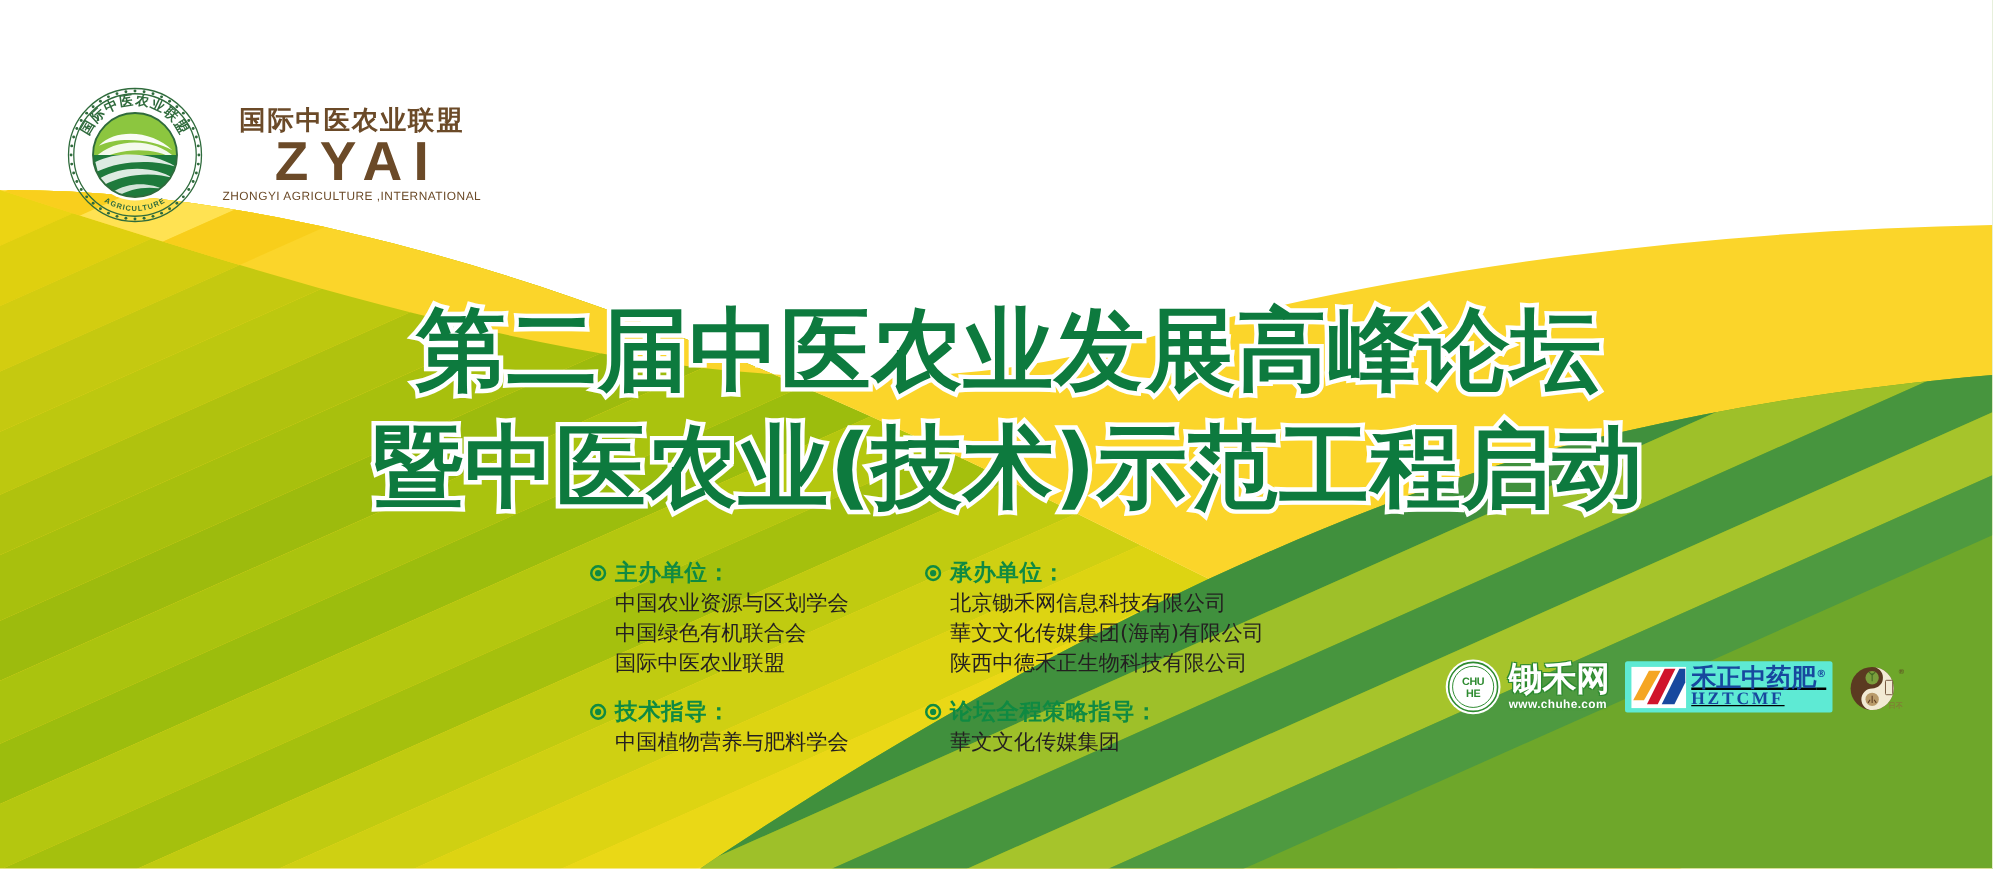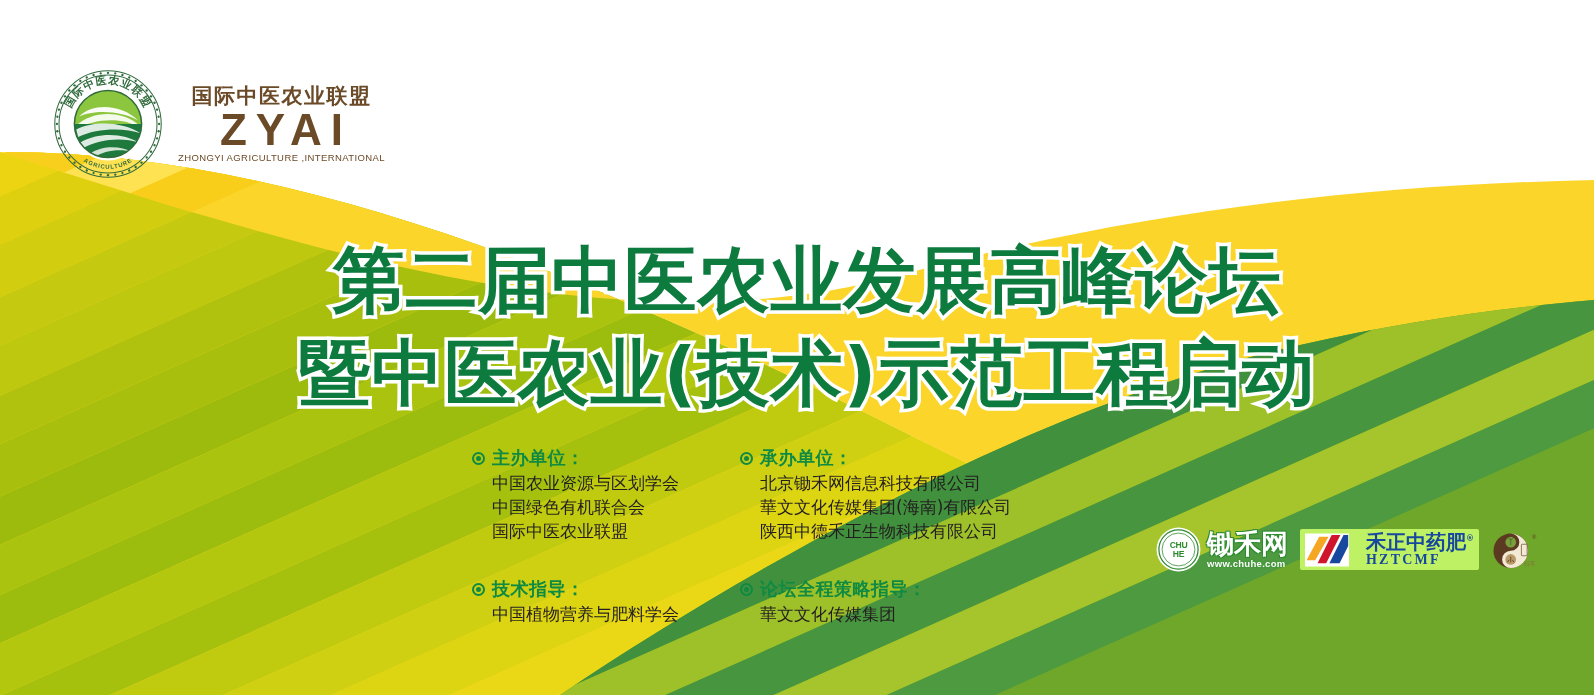--- a/index.html
+++ b/index.html
@@ -58,21 +58,21 @@
     white-space:nowrap;
     padding-left:20px;
   }
   .tline-1{margin-bottom:4px;}
 
   
   #info{
     position:absolute;left:472px;top:446px;z-index:20;
     display:flex;gap:10px;
   }
-  .col{display:flex;flex-direction:column;gap:20px;}
+  .col{display:flex;flex-direction:column;}
   .col-left{width:258px;}
   .col-right{width:290px;}
   .grp{margin-bottom:14px;}
   .grp:last-child{margin-bottom:0;}
   .grp-head{
     display:flex;align-items:center;gap:7px;
     margin-bottom:1px;
   }
   .bullet{
     width:13px;height:13px;border-radius:50%;
@@ -113,21 +113,21 @@
     letter-spacing:0px;
     text-shadow:-1px -1px 0 #2e8b30,1px -1px 0 #2e8b30,-1px 1px 0 #2e8b30,1px 1px 0 #2e8b30;
   }
   .sp-chuhe .url{
     font-family:"Liberation Sans",sans-serif;
     font-size:9.5px;font-weight:bold;color:#ffffff;
     letter-spacing:0.3px;margin-top:2px;
     text-shadow:0 0 2px #2e8b30;
   }
 
-  .sp-hz{gap:17px;background:#bef264;padding:3px 5px;border-radius:2px;}
+  .sp-hz{gap:4px;background:#5eead4;padding:3px 5px;border-radius:2px;text-decoration:underline;}
   .sp-hz .mark{width:44px;height:34px;}
   .sp-hz .txt{display:flex;flex-direction:column;line-height:1;}
   .sp-hz .cn{
     font-family:"DejaVu Sans","Liberation Sans",sans-serif;
     font-size:20px;font-weight:bold;color:#17489e;letter-spacing:0px;
   }
   .sp-hz .en{
     font-family:"Liberation Serif",serif;
     font-size:14px;font-weight:bold;color:#17489e;letter-spacing:2.2px;margin-top:1px;
   }

